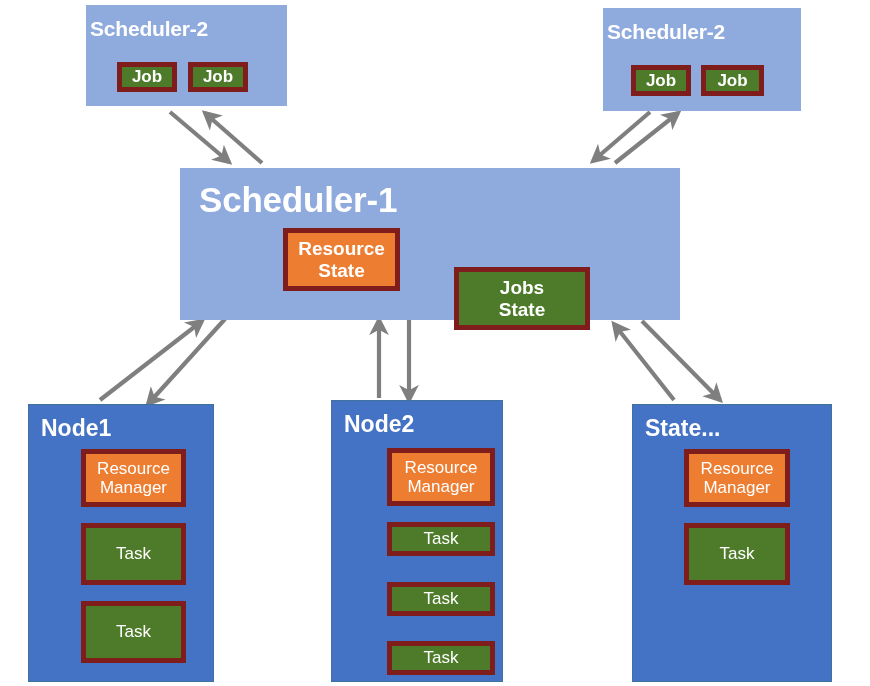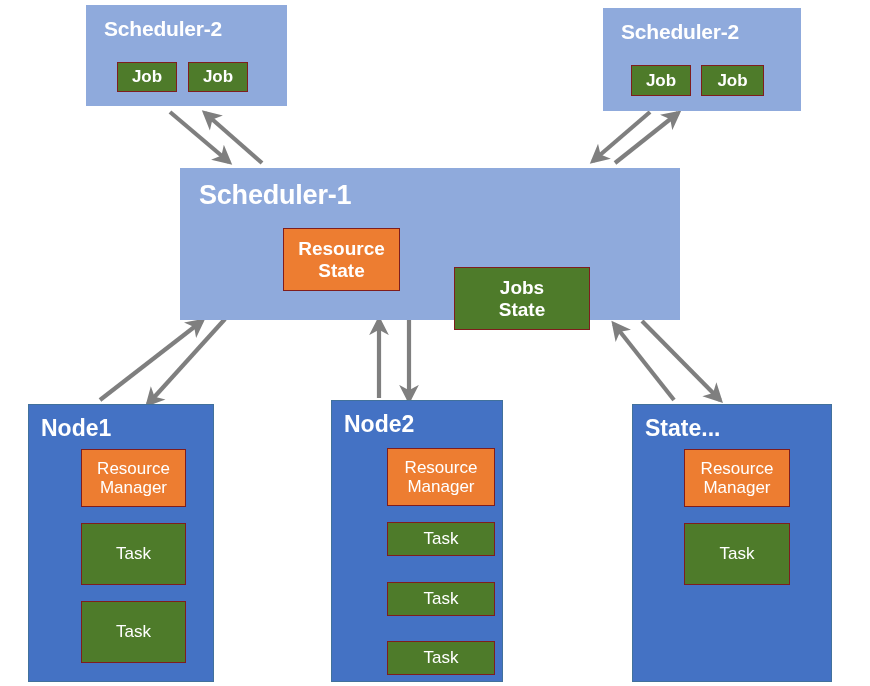--- a/index.html
+++ b/index.html
@@ -33,25 +33,25 @@
   }
   .sched-title {
     position: absolute;
     color: #ffffff;
     font-weight: bold;
     letter-spacing: -0.2px;
     white-space: nowrap;
   }
   .sched2-title {
     font-size: 21px;
-    left: 18px;
+    left: 4px;
     top: 12px;
   }
   .sched1-title {
-    font-size: 27px;
+    font-size: 35px;
     left: 19px;
     top: 12px;
   }
   
   .node {
     background: #4472C4;
     border: 1px solid #41719C;
   }
   .node-title {
     position: absolute;
@@ -65,21 +65,21 @@
   
   .chip {
     position: absolute;
     box-sizing: border-box;
     display: flex;
     align-items: center;
     justify-content: center;
     text-align: left;
     color: #ffffff;
     line-height: 1.12;
-    border: 1px solid #7f1d1d;
+    border: 5px solid #7f1d1d;
   }
   .chip-green { background: #4E7B2A; }
   .chip-orange { background: #ED7D31; }
   .chip-bold { font-weight: bold; }
   .chip-job { font-size: 17px; }
   .chip-state { font-size: 19px; }
   .chip-plain { font-weight: normal; font-size: 17px; }
 </style>
 </head>
 <body>

